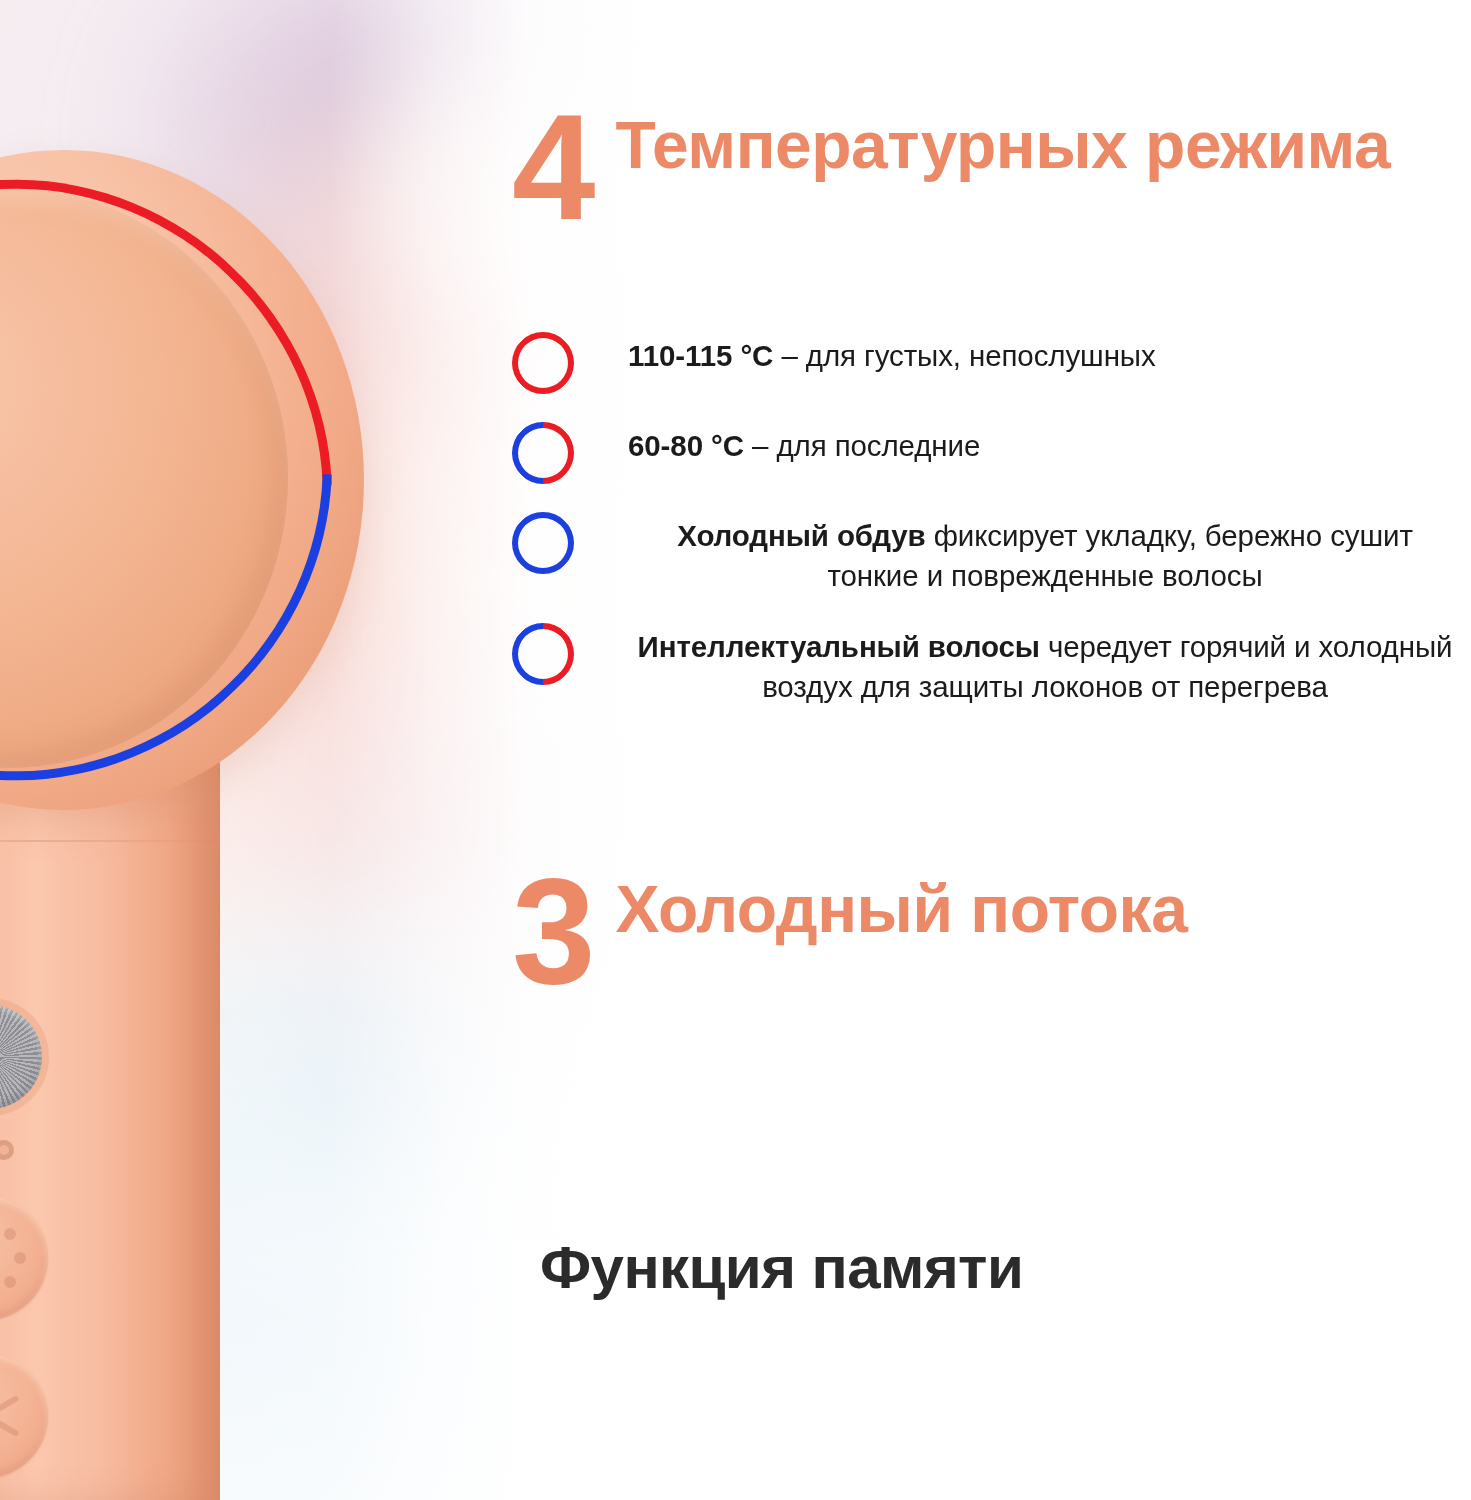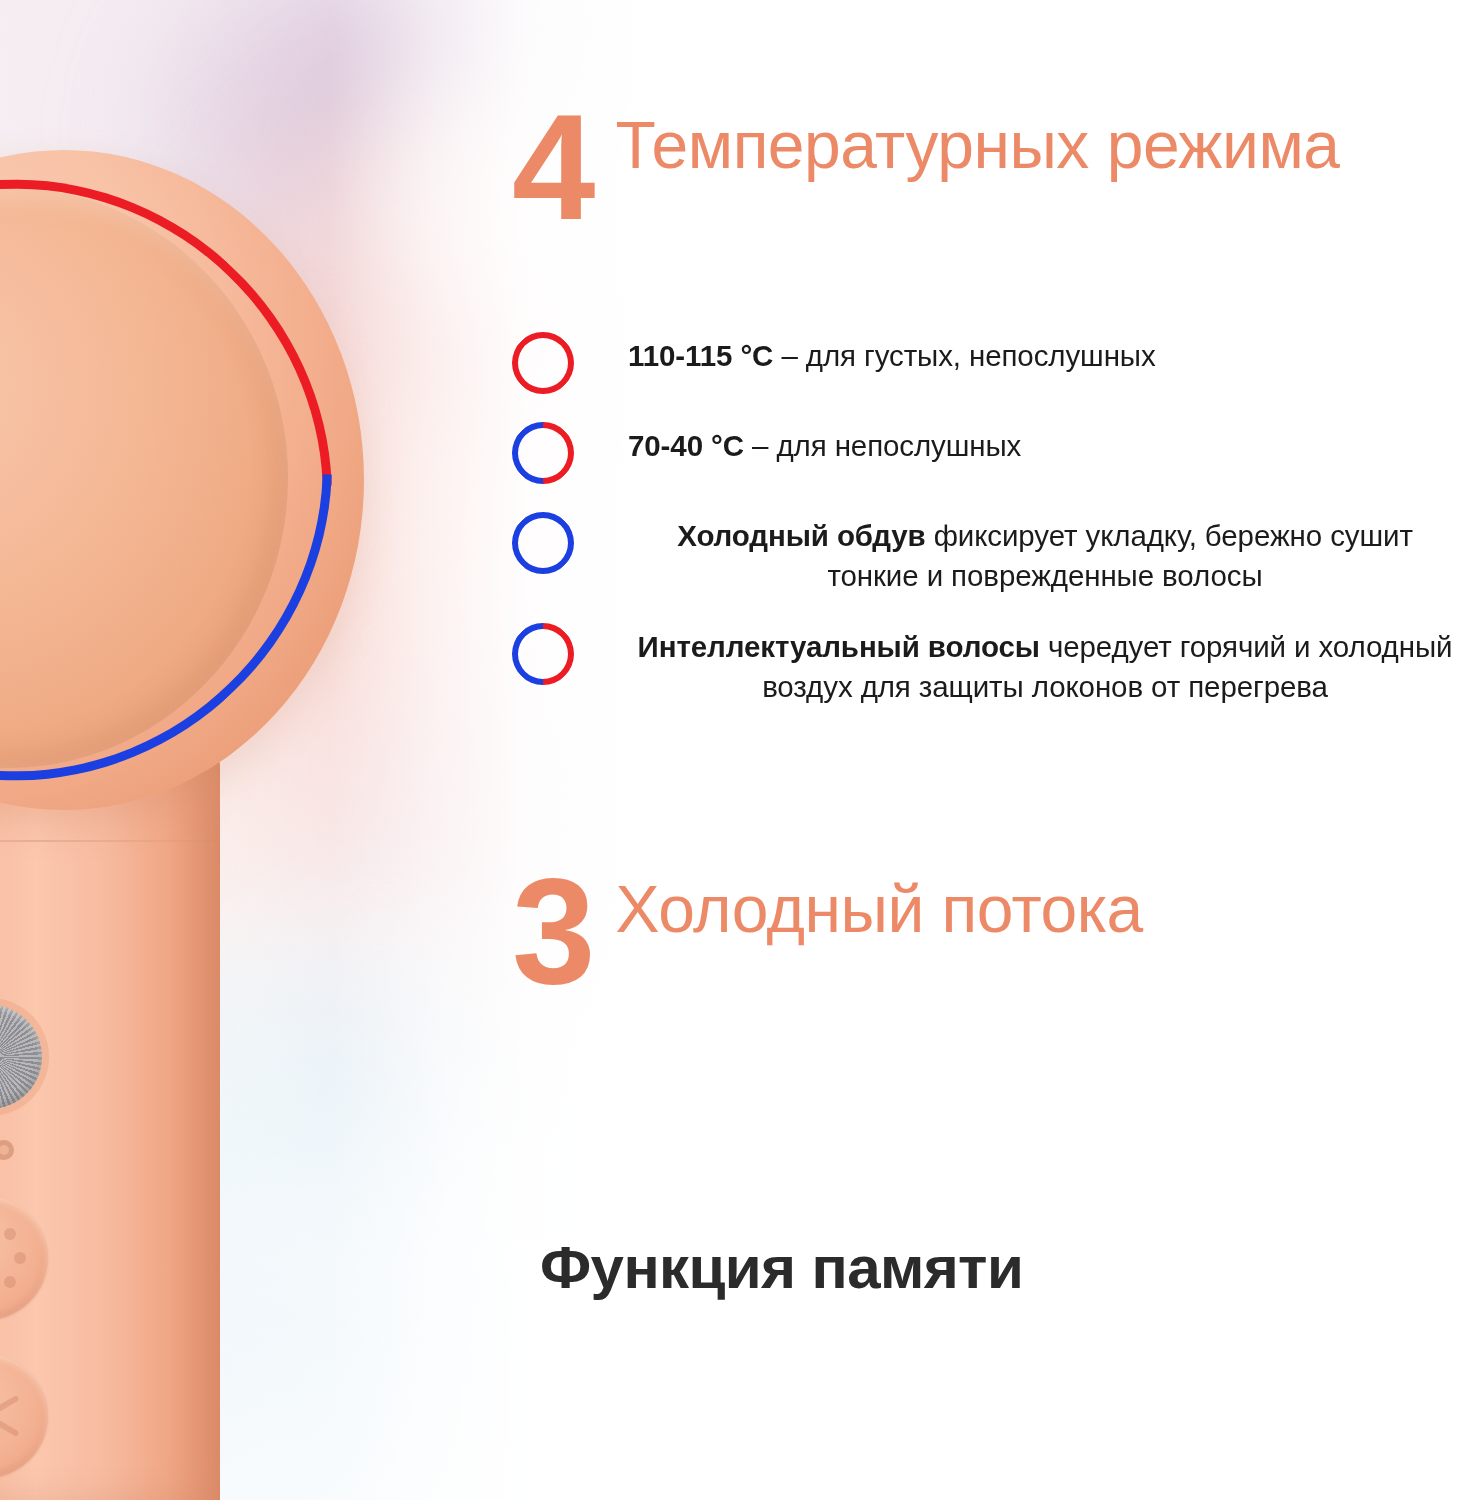--- a/index.html
+++ b/index.html
@@ -199,21 +199,21 @@
   .headline .num {
     font-size: 150px;
     font-weight: 700;
     line-height: 0.92;
     letter-spacing: -2px;
     margin-right: 22px;
     margin-top: -6px;
   }
   .headline .words {
     font-size: 66px;
-    font-weight: 400;
+    font-weight: 700;
     line-height: 1.02;
     letter-spacing: -0.5px;
     padding-top: 8px;
   }
 
   #headline-temp { left: 512px; top: 104px; }
   #headline-speed { left: 512px; top: 868px; }
 
   
   .bullets { position: absolute; left: 512px; top: 330px; width: 950px; }
@@ -330,21 +330,21 @@
           <span class="ring-bot" style="border-bottom-color:#ec1c24;border-left-color:#ec1c24"></span>
         </span>
         <span class="text"><b>110-115 °C</b><span> – для густых, непослушных</span></span>
       </div>
 
       <div class="bullet">
         <span class="icon">
           <span class="ring-top" style="border-top-color:#ec1c24;border-right-color:#ec1c24"></span>
           <span class="ring-bot" style="border-bottom-color:#1b3fe0;border-left-color:#1b3fe0"></span>
         </span>
-        <span class="text"><b>70-40 °C</b><span> – для непослушных</span></span>
+        <span class="text"><b>60-80 °C</b><span> – для последние</span></span>
       </div>
 
       <div class="bullet">
         <span class="icon">
           <span class="ring-top" style="border-top-color:#1b3fe0;border-right-color:#1b3fe0"></span>
           <span class="ring-bot" style="border-bottom-color:#1b3fe0;border-left-color:#1b3fe0"></span>
         </span>
         <span class="text"><b>Холодный обдув</b><span> фиксирует укладку, бережно сушит тонкие и поврежденные волосы</span></span>
       </div>
 

